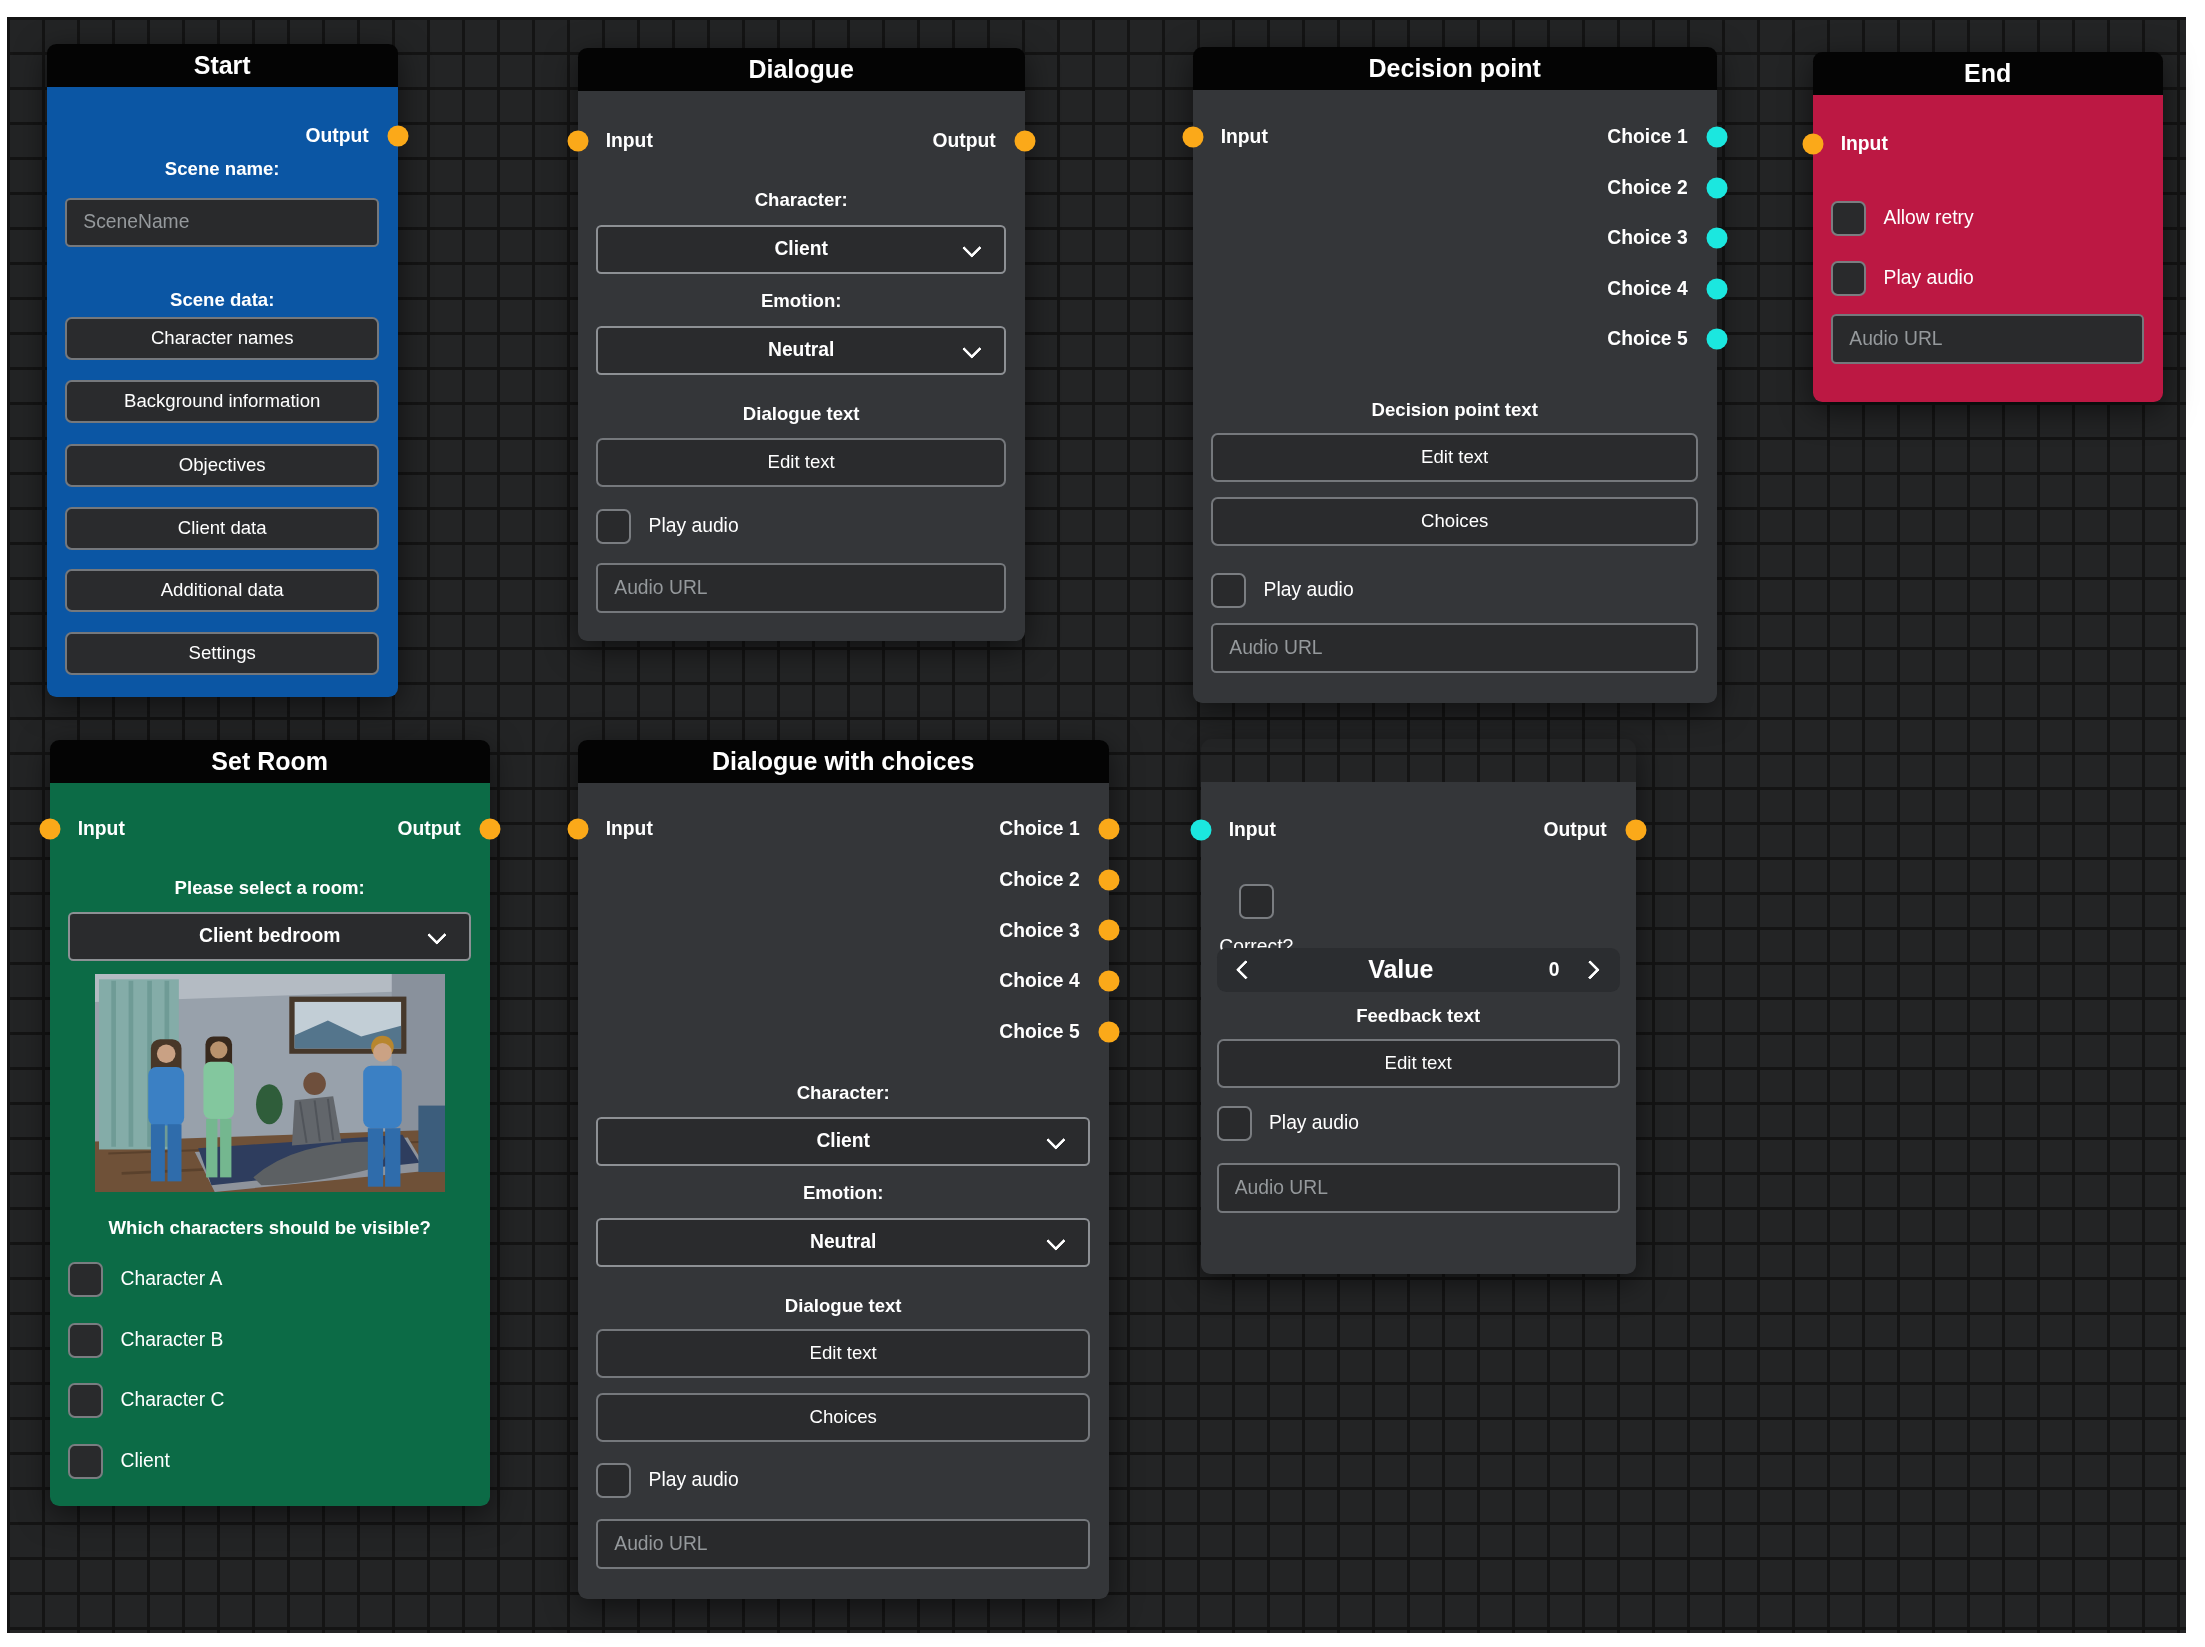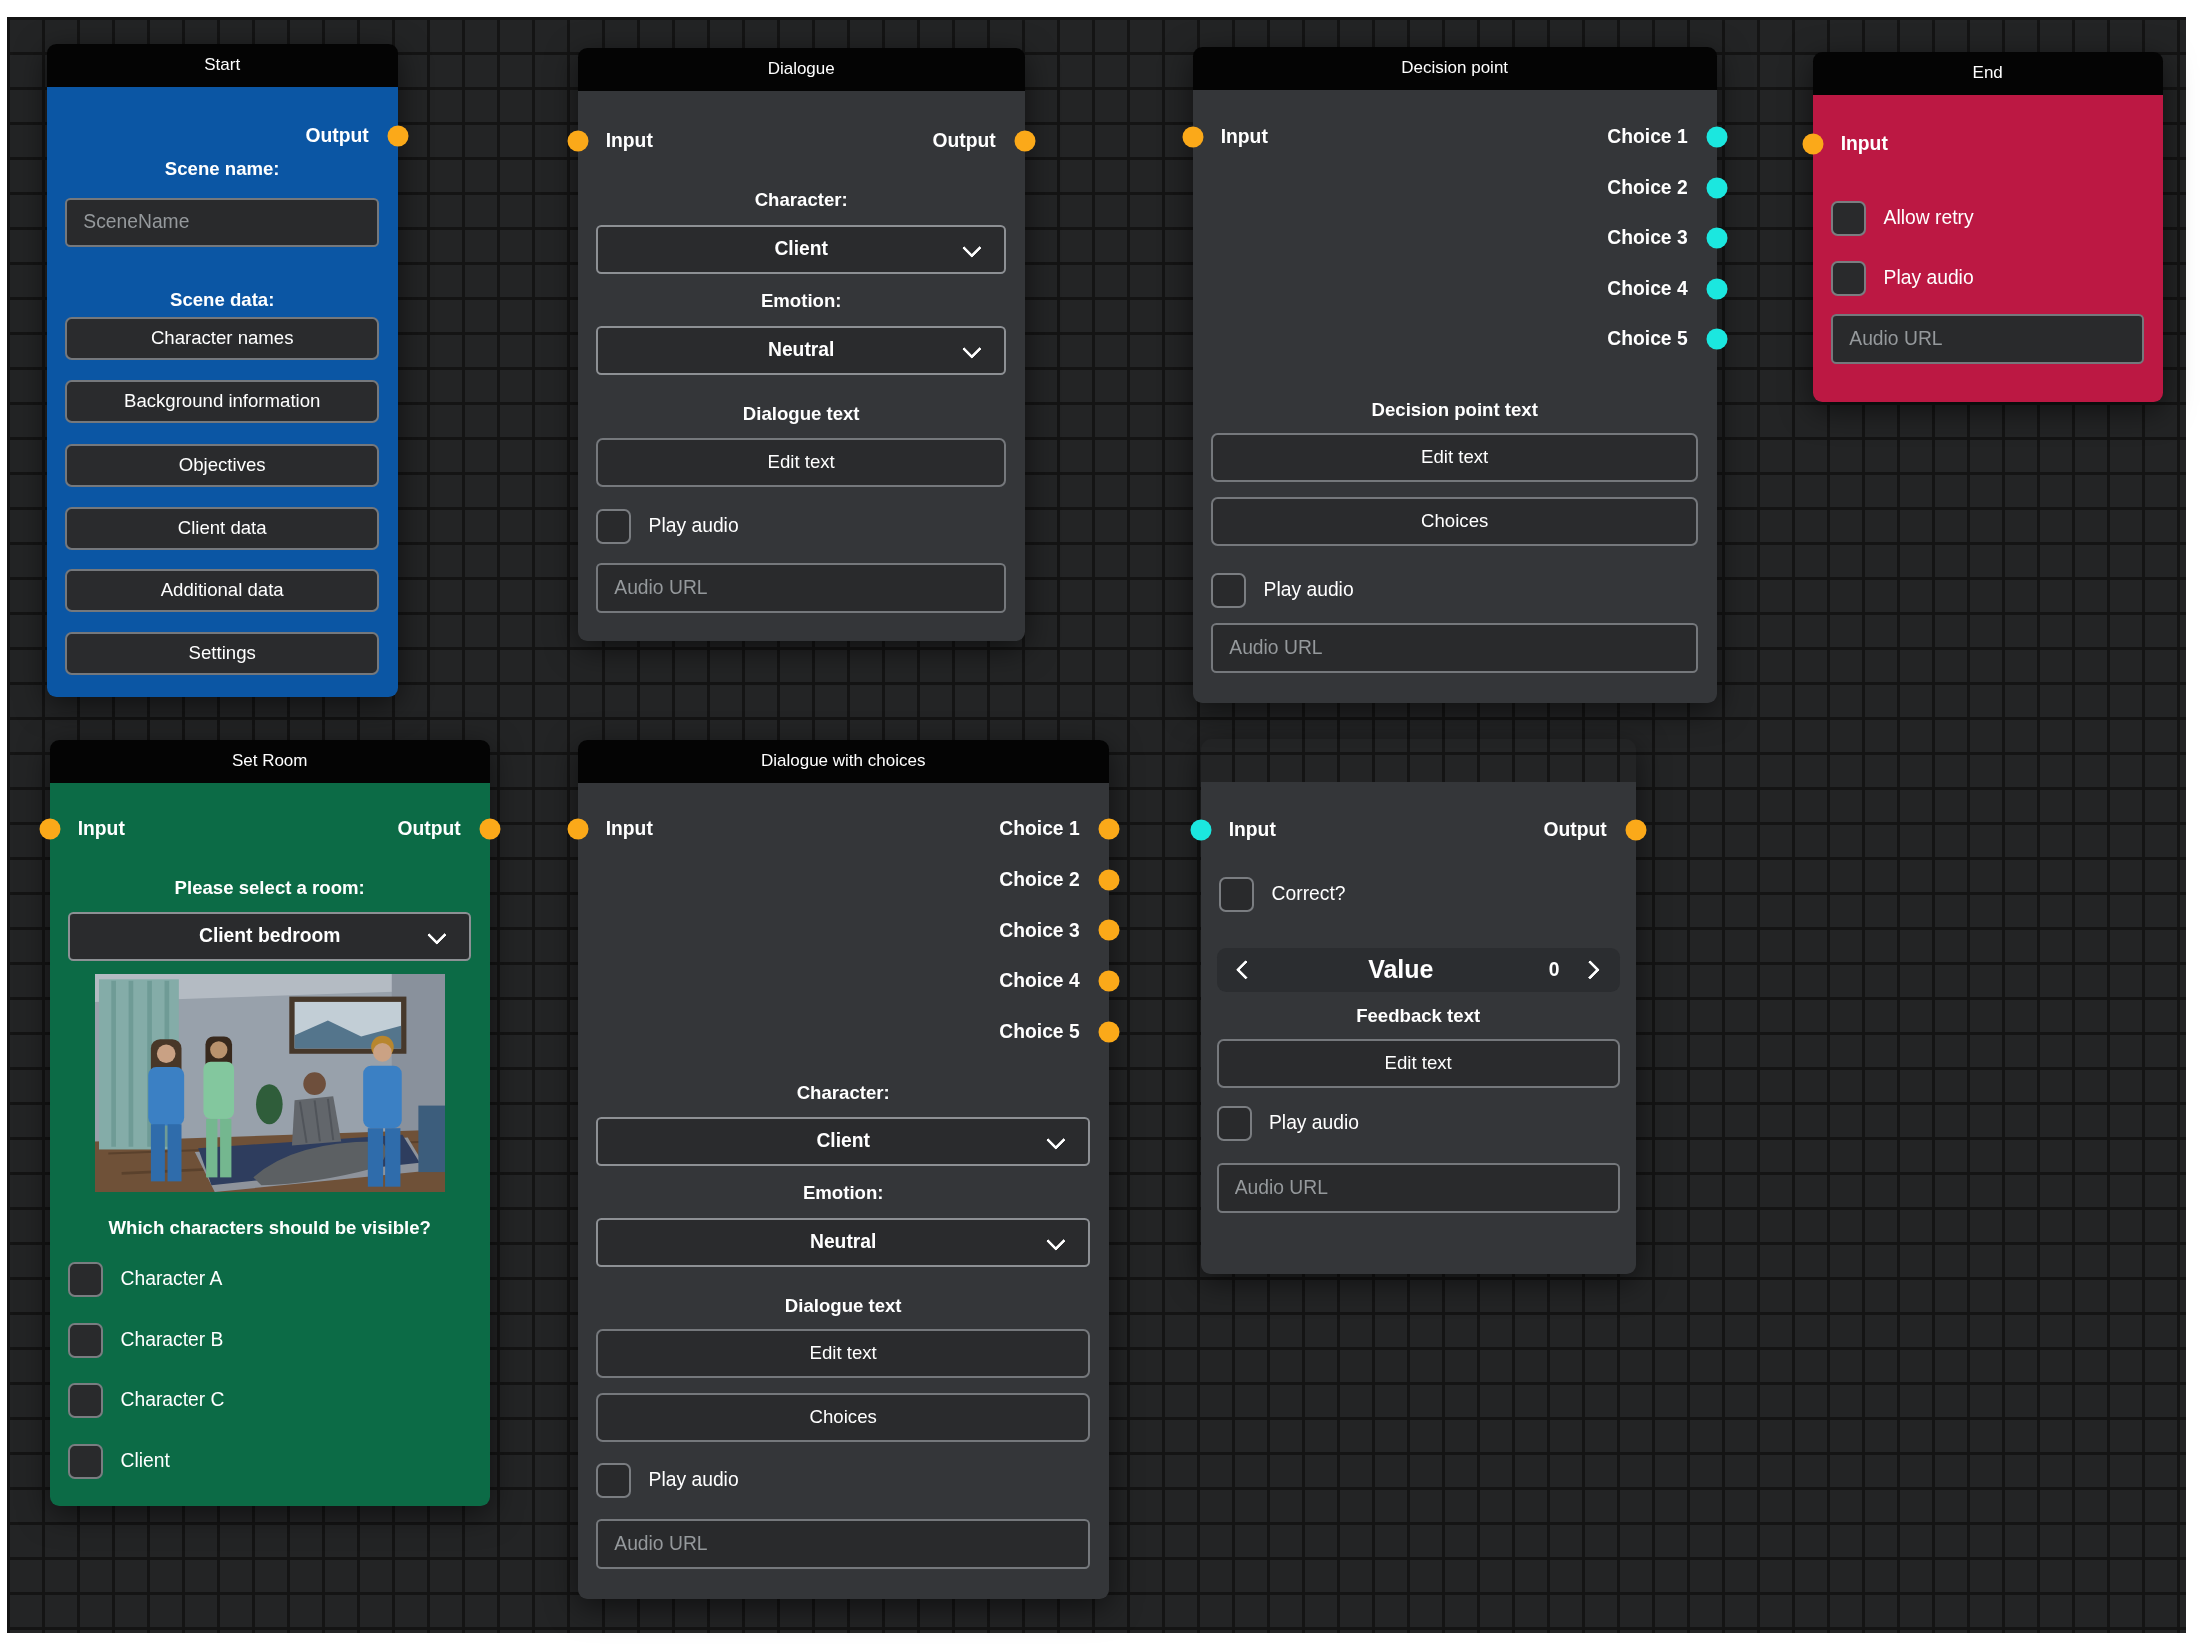--- a/index.html
+++ b/index.html
@@ -5,21 +5,21 @@
   html,body{margin:0;padding:0;background:#ffffff;}
   body{width:2205px;height:1648px;position:relative;font-family:"Liberation Sans",sans-serif;}
   .canvas{position:absolute;left:6.7px;top:16.7px;right:18.6px;bottom:14.7px;
     background-color:#232425;
     background-image:linear-gradient(to right,#141414 2.7px,transparent 2.7px),
                      linear-gradient(to bottom,#141414 2.7px,transparent 2.7px);
     background-size:35px 35px;}
   .node{position:absolute;color:#ffffff;box-shadow:0 8px 31px rgba(0,0,0,.55);border-radius:10.7px;}
   .hdr{position:absolute;left:0;right:0;top:0;height:43px;background:#040404;border-radius:9.3px 9.3px 0 0;
        display:flex;align-items:center;justify-content:center;}
-  .hdr-t{font-size:17px;font-weight:normal;}
+  .hdr-t{font-size:25px;font-weight:bold;}
   .nbody{position:absolute;left:0;right:0;top:43px;bottom:0;border-radius:0 0 9.3px 9.3px;}
   .b-gray{background:#343639;}
   .b-blue{background:#0B56A4;}
   .b-green{background:#0C6B46;}
   .b-red{background:#BC1843;}
   .plabel{position:absolute;font-size:19.3px;font-weight:bold;height:28px;line-height:28px;white-space:nowrap;}
   .plabel.l{left:28px;}
   .plabel.r{right:29px;text-align:right;}
   .port{position:absolute;width:21px;height:21px;border-radius:50%;z-index:3;}
   .port.pl{left:0;transform:translate(-50%,-50%);}
@@ -277,21 +277,21 @@
     </div>
     <input class="tinput" style="top: 779px; height: 50px;" placeholder="Audio URL">
   </div>
 
   <div class="node" style="left:1194px;top:722px;width:435px;height:535px;">
     <div class="nbody b-gray"></div>
     <span class="plabel l" style="top:77px;">Input</span>
     <span class="port pl cyan" style="top:91px;"></span>
     <span class="plabel r" style="top:77px;">Output</span>
     <span class="port pr orange" style="top:91px;"></span>
-    <div class="cbrow" style="top:138px;">
+    <div class="cbrow" style="top:145px;flex-direction:column;">
       <span class="cb"></span>
       <span class="cbl">Correct?</span>
     </div>
     <div class="stepper" style="top:209px;height:44px;">
       <span class="schev sl"></span>
       <span class="vlab">Value</span>
       <span class="vnum">0</span>
       <span class="schev sr"></span>
     </div>
     <div class="clabel" style="top:266px;">Feedback text</div>

